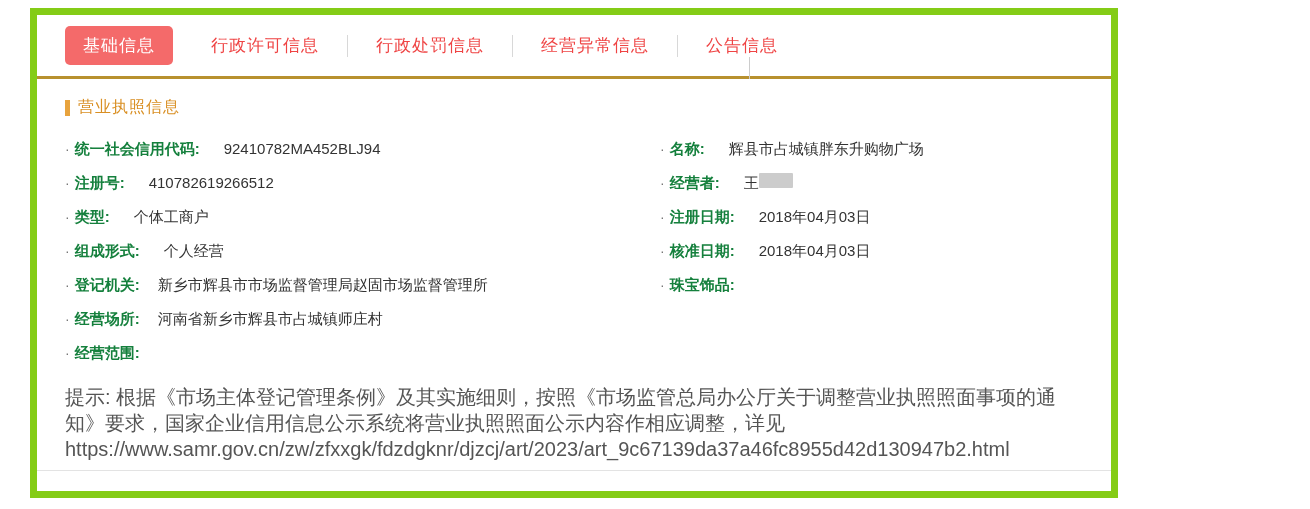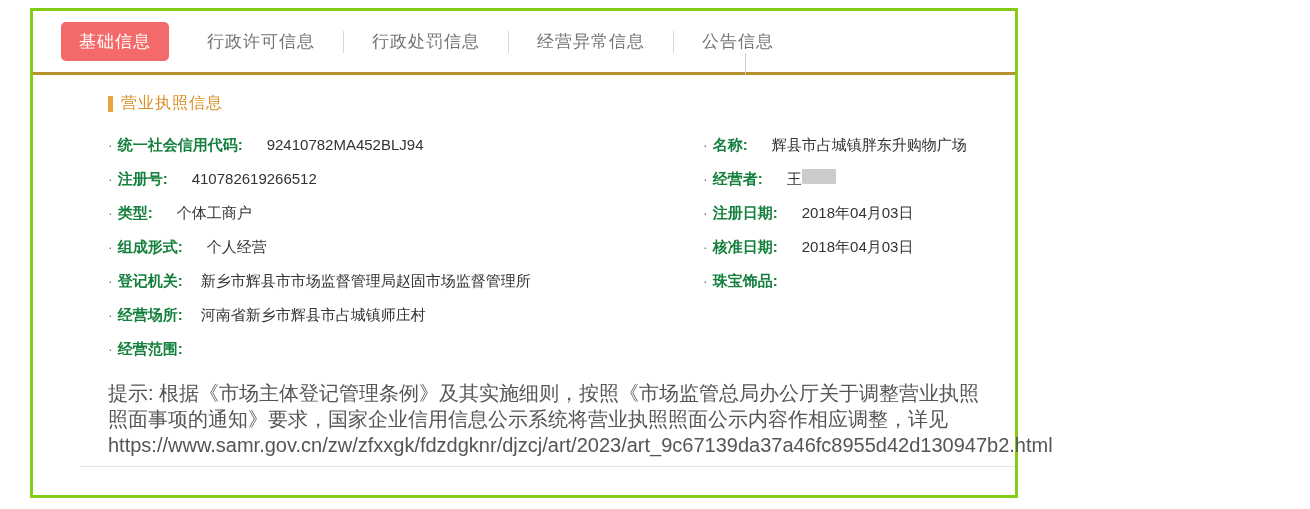--- a/index.html
+++ b/index.html
@@ -12,39 +12,39 @@
     position: relative;
     width: 1310px;
     height: 509px;
     background: #ffffff;
     overflow: hidden;
   }
   .outer-frame {
     position: absolute;
     left: 30px;
     top: 8px;
-    width: 988px;
+    width: 1088px;
     height: 490px;
-    border: 3px solid #84cc16;
+    border: 7px solid #84cc16;
     box-sizing: border-box;
     background: #ffffff;
   }
   
   .tab-bar {
     position: relative;
     height: 64px;
     border-bottom: 3px solid #b8912f;
     box-sizing: border-box;
     display: flex;
     align-items: center;
     padding-left: 14px;
   }
   .tab {
     font-size: 17px;
-    color: #737373;
+    color: #ef4444;
     padding: 0 28px;
     letter-spacing: 1px;
     white-space: nowrap;
     cursor: pointer;
   }
   .tab.active {
     background: #f46a6a;
     color: #ffffff;
     border-radius: 5px;
     padding: 8px 18px;
@@ -64,21 +64,20 @@
     width: 1px;
     height: 22px;
     background: #cccccc;
   }
   
   .content {
     padding: 18px 0 0 0;
     position: relative;
     height: 420px;
     box-sizing: border-box;
-    margin-left: 47px;
   }
   .section-title {
     display: flex;
     align-items: center;
     margin-left: 28px;
     margin-bottom: 14px;
   }
   .section-bar {
     width: 5px;
     height: 16px;

